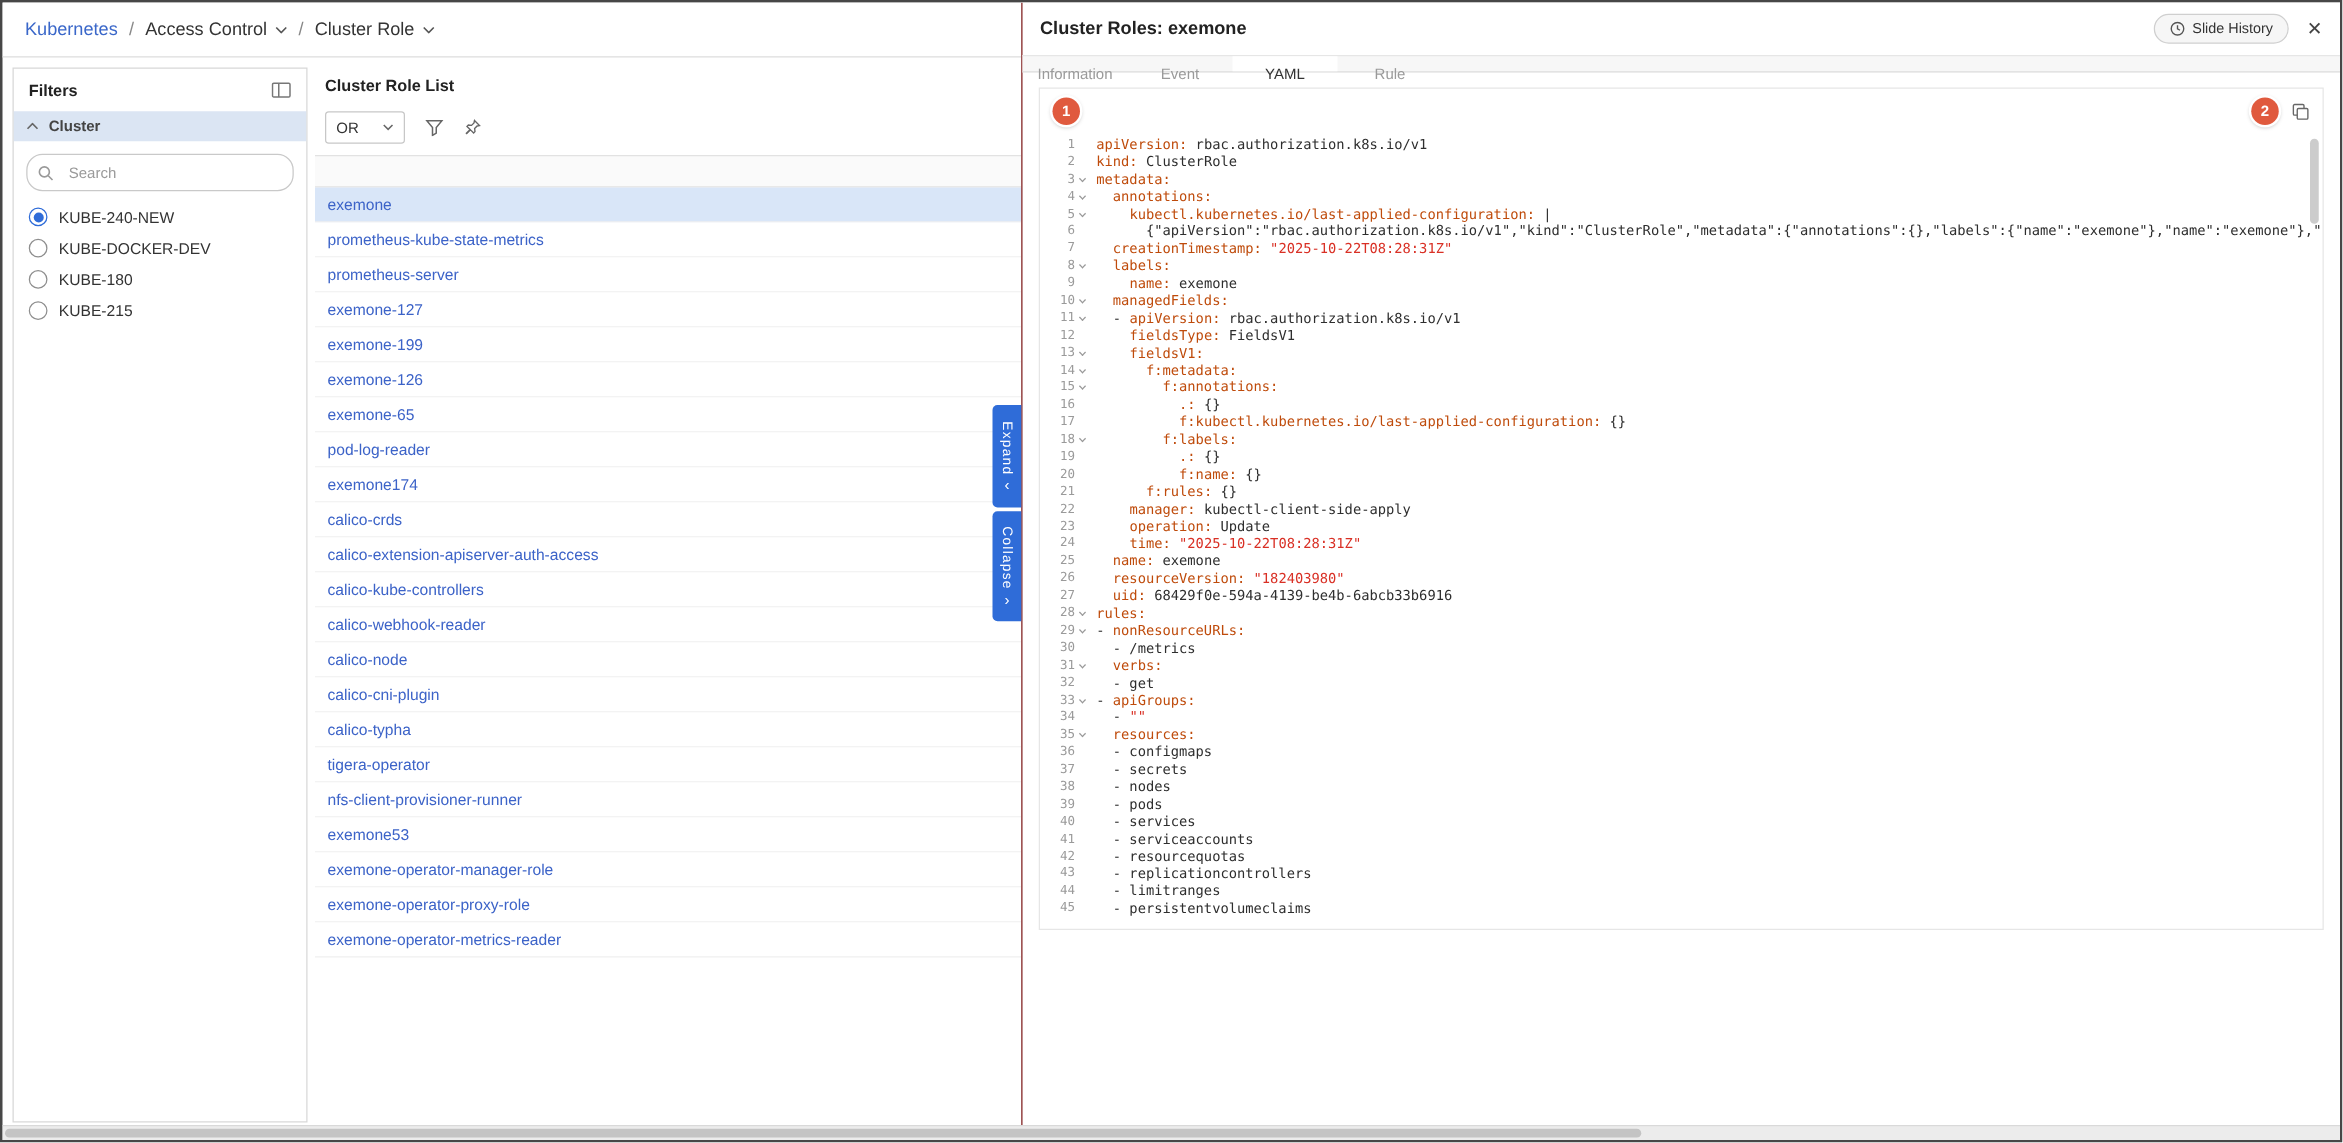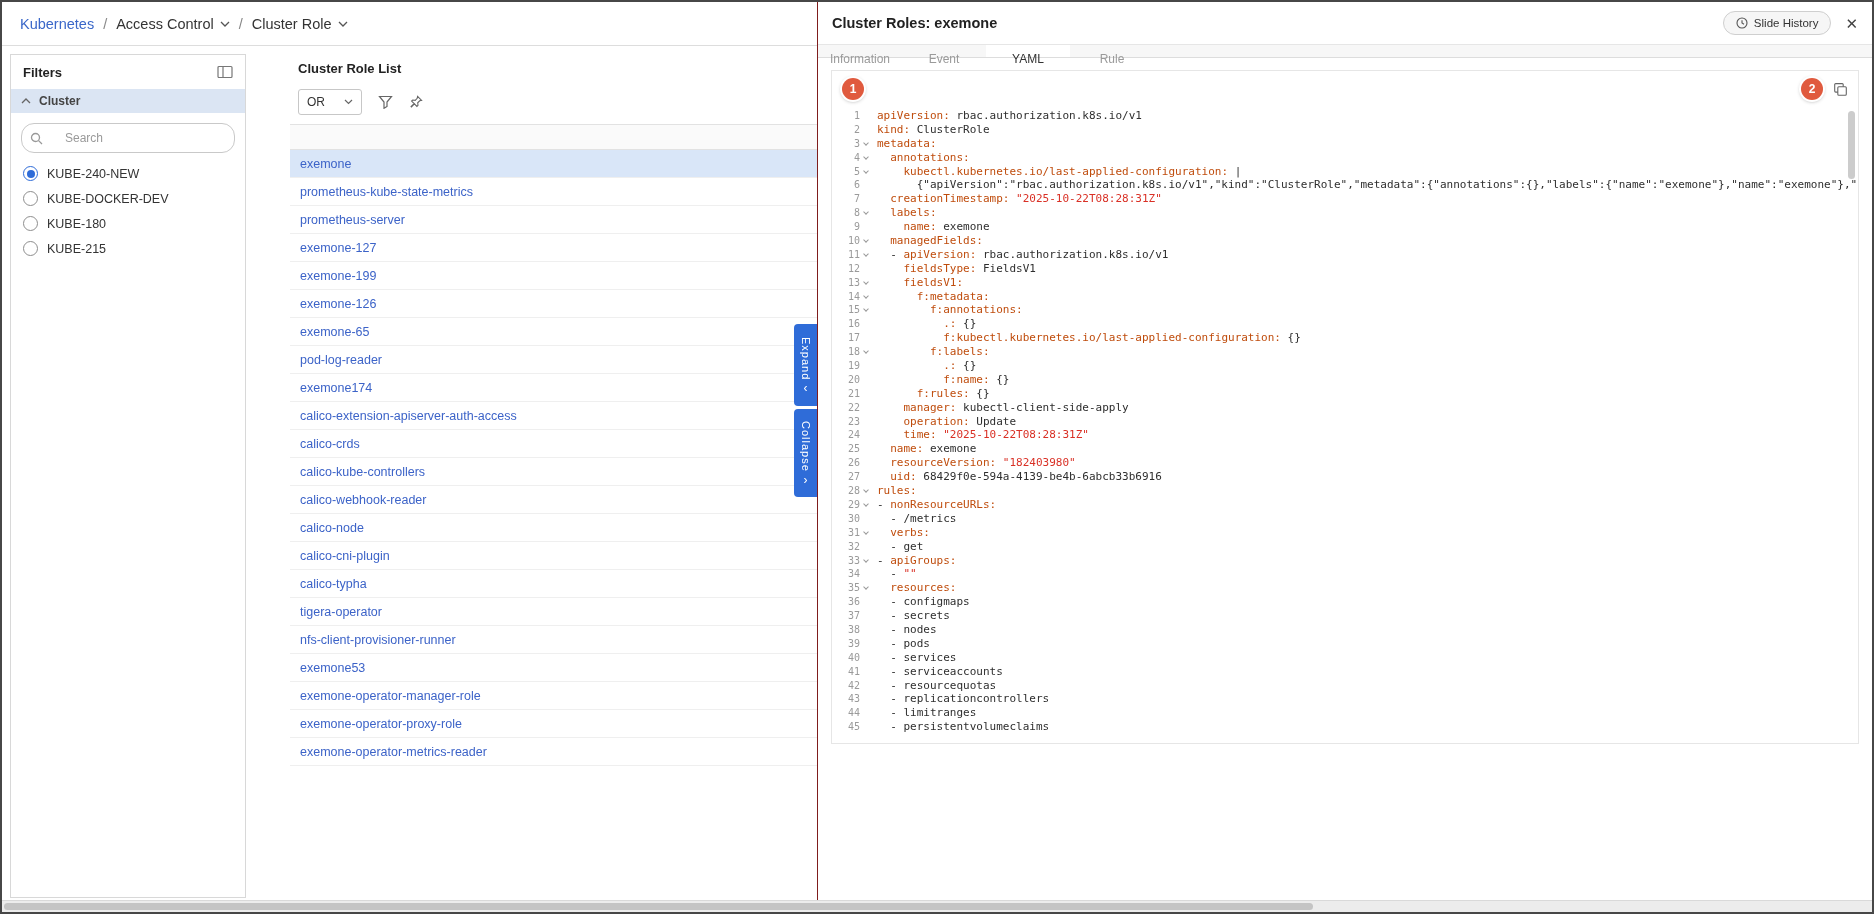--- a/index.html
+++ b/index.html
@@ -41,41 +41,41 @@
   .filters-title { font-size:13px; font-weight:bold; color:#222; }
   .panel-collapse-btn { cursor:pointer; display:flex; align-items:center; }
   .cluster-header {
     height:24px; background:var(--section-header-bg,#dbe5f3);
     display:flex; align-items:center; gap:8px; padding:0 10px; cursor:pointer;
   }
   .cluster-header-label { font-size:12px; font-weight:600; color:#444; }
   .search-wrap {
     margin:10px 10px 8px 10px; height:30px;
     border:1px solid #c9c9c9; border-radius:13px;
-    display:flex; align-items:center; gap:22px; padding-left:8px; background:#fff;
+    display:flex; align-items:center; gap:12px; padding-left:8px; background:#fff;
   }
   .search-input {
     border:none; outline:none; flex:1; font-size:12px; color:#333; height:100%;
     font-family:"Liberation Sans",sans-serif; background:transparent;
   }
   .search-input::placeholder { color:#9a9a9a; }
   .radio-row { display:flex; align-items:center; gap:9px; padding:5px 12px; cursor:pointer; }
   .radio {
     width:15px; height:15px; border-radius:50%;
     border:1px solid #8e8e8e; background:#fff; position:relative; flex:none;
   }
   .radio.checked { border:1.5px solid var(--accent,#2f6cd8); }
   .radio.checked::after {
     content:""; position:absolute; inset:2.5px; border-radius:50%;
     background:var(--accent,#2f6cd8);
   }
   .radio-label { font-size:12.5px; color:#333; }
 
   
-  .list-panel { position:absolute; left:250px; top:52px; width:915px; bottom:14px; background:#fff; z-index:1;margin-left:38px; }
+  .list-panel { position:absolute; left:250px; top:52px; width:915px; bottom:14px; background:#fff; z-index:1; }
   .list-title { height:26px; line-height:26px; font-size:13px; font-weight:bold; color:#222; padding-left:8px; margin-top:2px; }
   .list-toolbar { display:flex; align-items:center; gap:16px; height:32px; padding-left:8px; margin-top:4px; }
   .op-select {
     width:64px; height:26px; border:1px solid #c7c7c7; border-radius:3px;
     display:flex; align-items:center; justify-content:space-between;
     padding:0 8px; font-size:12px; color:#333; cursor:pointer; background:#fff;
   }
   .tool-icon { cursor:pointer; display:flex; align-items:center; }
   .thead { height:26px; background:#fafafa; border-top:1px solid #e2e2e2; border-bottom:1px solid #e2e2e2; margin-top:6px; }
   .role-row {
@@ -273,24 +273,24 @@
         <div class="role-row">
           <span class="role-link">exemone-65</span>
         </div>
         <div class="role-row">
           <span class="role-link">pod-log-reader</span>
         </div>
         <div class="role-row">
           <span class="role-link">exemone174</span>
         </div>
         <div class="role-row">
+          <span class="role-link">calico-crds</span>
+        </div>
+        <div class="role-row">
           <span class="role-link">calico-extension-apiserver-auth-access</span>
-        </div>
-        <div class="role-row">
-          <span class="role-link">calico-crds</span>
         </div>
         <div class="role-row">
           <span class="role-link">calico-kube-controllers</span>
         </div>
         <div class="role-row">
           <span class="role-link">calico-webhook-reader</span>
         </div>
         <div class="role-row">
           <span class="role-link">calico-node</span>
         </div>

